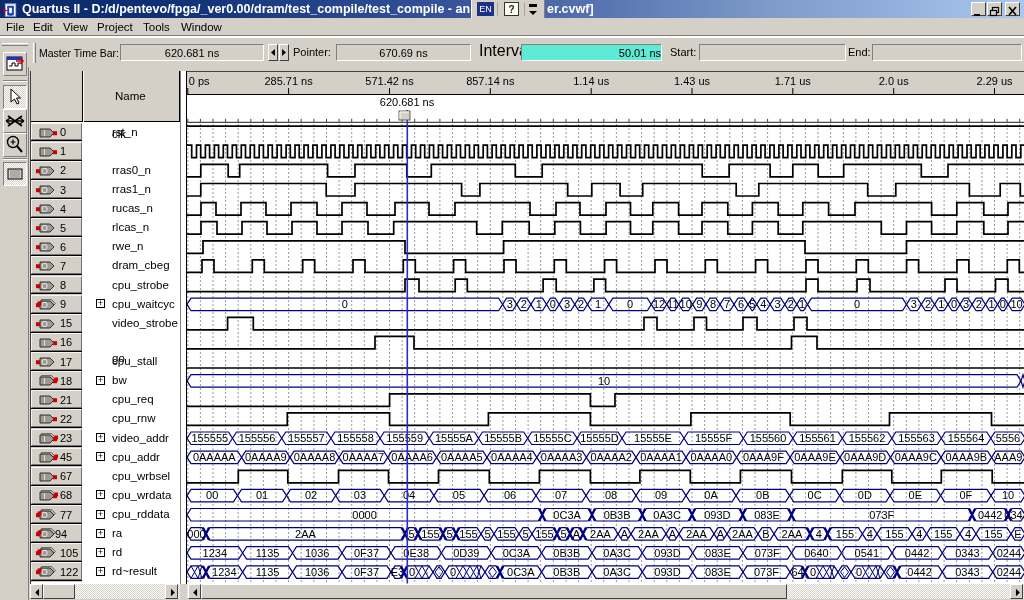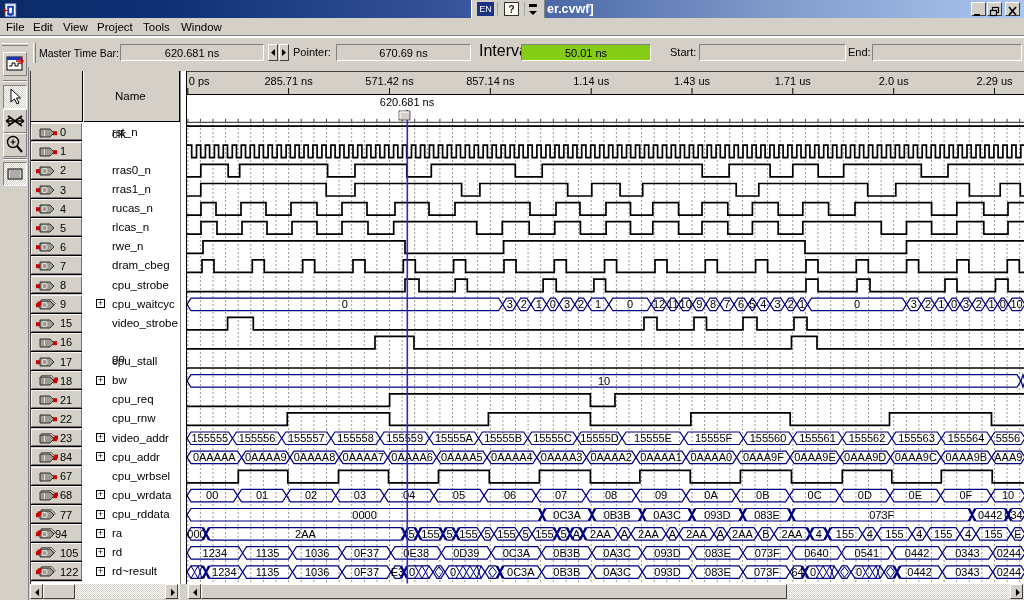--- a/index.html
+++ b/index.html
@@ -5,20 +5,21 @@
 font-family:"Liberation Sans",sans-serif;color:#000}
 </style></head>
 <body>
 <div style="position:absolute;left:0;top:0;width:1024px;height:18px;background:linear-gradient(to right,#0b2a69,#0d2f74 15%,#38549b 45%,#7d9ac9 75%,#a9c7ef)">
     <span style="position:absolute;left:3px;top:1px"><svg width="16" height="15" viewBox="0 0 16 16" style="vertical-align:-3px">
         <rect x="2" y="1" width="11" height="13" fill="#fff" stroke="#9cb8e4"></rect>
         <path d="M4 4 h7 M4 12 h7" stroke="#1a3fbf" stroke-width="2"></path>
         <path d="M5 4 v6 a2.5 2.5 0 0 0 5 0 v-6" fill="none" stroke="#1a3fbf" stroke-width="2"></path>
         <path d="M0 8 l4 0 m-2 -2 l-2 2 2 2" stroke="#c00" stroke-width="1.2" fill="none"></path>
       </svg></span>
+    <span style="position:absolute;left:22px;top:2px;color:#fff;font-weight:bold;font-size:12.5px;letter-spacing:0px">Quartus II - D:/d/pentevo/fpga/_ver0.00/dram/test_compile/test_compile - an</span>
     <span style="position:absolute;left:547px;top:2px;color:#fff;font-weight:bold;font-size:12.5px">er.cvwf]</span>
     <div style="position:absolute;left:471px;top:0px;width:74px;height:19px;background:#d4d0c8;border-left:1px solid #fff;border-right:1px solid #808080"></div>
     <div style="position:absolute;left:477px;top:2px;width:17px;height:14px;background:#1b3184;color:#fff;font-size:9px;text-align:center;line-height:14px">EN</div>
     <div style="position:absolute;left:497px;top:2px;width:1px;height:14px;background:#a8a49c"></div>
     <div style="position:absolute;left:504px;top:2px;width:15px;height:14px;background:#fdfdee;border:1px solid #333;font-size:10px;font-weight:bold;text-align:center;line-height:13px;color:#222">?</div>
     <div style="position:absolute;left:524px;top:2px;width:1px;height:14px;background:#a8a49c"></div>
     <div style="position:absolute;left:529px;top:4px;width:8px;height:3px;background:#000"></div>
     <svg width="10" height="6" style="position:absolute;left:528px;top:10px">
       <path d="M1 1 L9 1 L5 5 Z" fill="#000"></path>
     </svg>
@@ -49,21 +50,21 @@
     <div style="position:absolute;left:120px;top:6px;width:144px;height:17px;background:#d4d0c8;border-top:1.2px solid #808080;border-left:1.2px solid #808080;border-right:1px solid #fff;border-bottom:1px solid #fff;text-align:center;font-size:11px;line-height:16px">620.681 ns</div>
     <div style="position:absolute;left:268px;top:6px;width:10px;height:17px;background:#d4d0c8;border-top:1px solid #fff;border-left:1px solid #fff;border-right:1px solid #404040;border-bottom:1px solid #404040"><svg width="8" height="15">
         <path d="M6 4 L2 7.5 L6 11 Z" fill="#000"></path>
       </svg></div>
     <div style="position:absolute;left:279px;top:6px;width:10px;height:17px;background:#d4d0c8;border-top:1px solid #fff;border-left:1px solid #fff;border-right:1px solid #404040;border-bottom:1px solid #404040"><svg width="8" height="15">
         <path d="M2 4 L6 7.5 L2 11 Z" fill="#000"></path>
       </svg></div>
     <span style="position:absolute;left:293px;top:8px;font-size:11px">Pointer:</span>
     <div style="position:absolute;left:336px;top:6px;width:135px;height:17px;background:#d4d0c8;border-top:1.2px solid #808080;border-left:1.2px solid #808080;border-right:1px solid #fff;border-bottom:1px solid #fff;text-align:center;font-size:11px;line-height:16px">670.69 ns</div>
     <span style="position:absolute;left:479px;top:4px;font-size:16px">Interval:</span>
-    <div style="position:absolute;left:521px;top:6px;width:130px;height:17px;background:#84cc16;border-top:1.2px solid #808080;border-left:1.2px solid #808080;border-right:1px solid #fff;border-bottom:1px solid #fff;text-align:center;font-size:11px;line-height:16px">50.01 ns</div>
+    <div style="position:absolute;left:521px;top:6px;width:141px;height:17px;background:#5eead4;border-top:1.2px solid #808080;border-left:1.2px solid #808080;border-right:1px solid #fff;border-bottom:1px solid #fff;text-align:right;font-size:11px;line-height:16px">50.01 ns</div>
     <span style="position:absolute;left:670px;top:8px;font-size:11px">Start:</span>
     <div style="position:absolute;left:699px;top:6px;width:147px;height:17px;background:#d4d0c8;border-top:1.2px solid #808080;border-left:1.2px solid #808080;border-right:1px solid #fff;border-bottom:1px solid #fff;text-align:center;font-size:11px;line-height:16px"></div>
     <span style="position:absolute;left:848px;top:8px;font-size:11px">End:</span>
     <div style="position:absolute;left:872px;top:6px;width:150px;height:17px;background:#d4d0c8;border-top:1.2px solid #808080;border-left:1.2px solid #808080;border-right:1px solid #fff;border-bottom:1px solid #fff;text-align:center;font-size:11px;line-height:16px"></div>
   </div>
 <div style="position:absolute;left:0;top:67px;width:1024px;height:533px;background:#d4d0c8"></div>
 <svg style="position:absolute;left:0;top:0" width="1024" height="600" viewBox="0 0 1024 600" font-family="Liberation Sans, sans-serif">
     <line x1="186.5" y1="71" x2="186.5" y2="584" stroke="#000" stroke-width="1"></line>
     <rect x="186" y="71" width="838" height="23" fill="#d4d0c8"></rect>
     <line x1="186" y1="71.5" x2="1024" y2="71.5" stroke="#404040" stroke-width="1"></line>
@@ -625,21 +626,21 @@
 <div style="position:absolute;left:96px;top:433.0px;width:9px;height:9px;background:#fff;border:1px solid #000;font-size:9px;line-height:8px;text-align:center;font-family:'Liberation Mono',monospace">+</div>
 <span style="position:absolute;left:112px;top:431.5px;font-size:11.5px">video_addr</span>
 <div style="position:absolute;left:31px;top:447.6px;width:51px;height:17.9px;background:#d4d0c8;border-top:1px solid #f5f4f2;border-left:1px solid #f5f4f2;border-right:1px solid #707070;border-bottom:1px solid #707070;box-shadow:0 1.2px 0 #000">
     <svg width="22" height="13" viewBox="0 0 22 13" style="position:absolute;left:4px;top:3px">
       <path d="M4 2 H14 L18 6 L14 10 H4 Z" fill="#b8b4ac" stroke="#555" stroke-width="0.8" transform="translate(1.5,-1.5)"></path>
       <path d="M4 2 H14 L18 6 L14 10 H4 Z" fill="#9d9a92" stroke="#222" stroke-width="0.9"></path>
       <text x="8.5" y="9.4" font-size="8.5" text-anchor="middle" fill="#f0f0f0" font-family="Liberation Sans, sans-serif">I</text>
       <rect x="17" y="4.2" width="4" height="4" fill="#cc0000"></rect>
       <rect x="18.5" y="2.5" width="3.5" height="4" fill="#cc0000"></rect>
     </svg>
-    <span style="position:absolute;left:28px;top:2.5px;font-size:11px">84</span>
+    <span style="position:absolute;left:28px;top:2.5px;font-size:11px">45</span>
   </div>
 <div style="position:absolute;left:96px;top:452.1px;width:9px;height:9px;background:#fff;border:1px solid #000;font-size:9px;line-height:8px;text-align:center;font-family:'Liberation Mono',monospace">+</div>
 <span style="position:absolute;left:112px;top:450.6px;font-size:11.5px">cpu_addr</span>
 <div style="position:absolute;left:31px;top:466.8px;width:51px;height:17.9px;background:#d4d0c8;border-top:1px solid #f5f4f2;border-left:1px solid #f5f4f2;border-right:1px solid #707070;border-bottom:1px solid #707070;box-shadow:0 1.2px 0 #000">
     <svg width="22" height="13" viewBox="0 0 22 13" style="position:absolute;left:4px;top:3px">
       <path d="M4 2 H14 L18 6 L14 10 H4 Z" fill="#9d9a92" stroke="#222" stroke-width="0.9"></path>
       <text x="8.5" y="9.4" font-size="8.5" text-anchor="middle" fill="#f0f0f0" font-family="Liberation Sans, sans-serif">I</text>
       <rect x="17" y="4.2" width="4" height="4" fill="#cc0000"></rect>
     </svg>
     <span style="position:absolute;left:28px;top:2.5px;font-size:11px">67</span>

